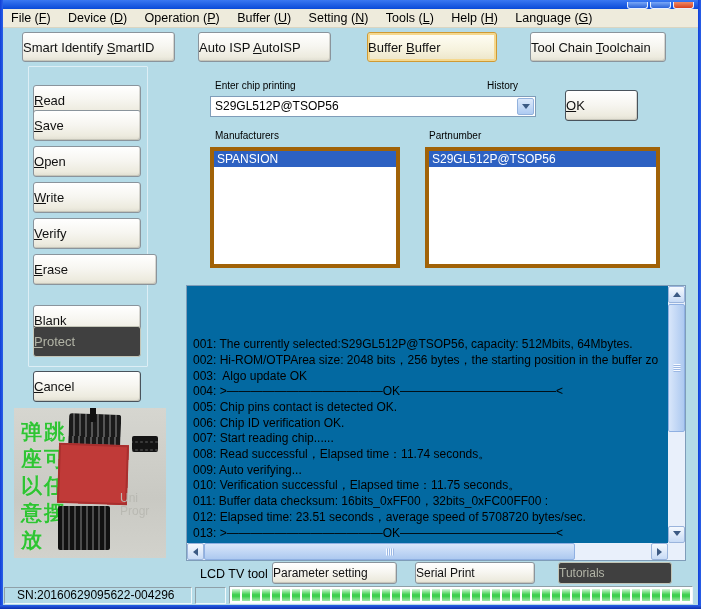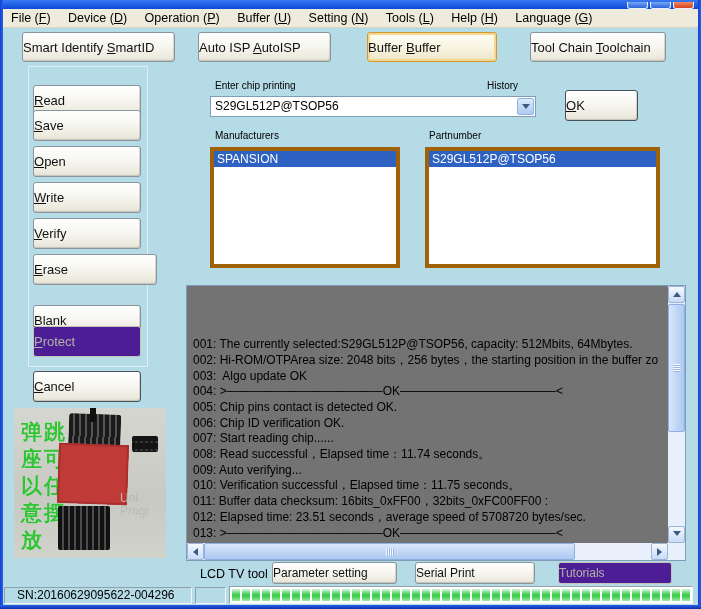--- a/index.html
+++ b/index.html
@@ -25,21 +25,21 @@
   .menu-item { display:inline-block; margin-right:14px; cursor:default; }
   
   .xpbtn { position:absolute; border:1px solid #8a949c; border-radius:3px;
     background:linear-gradient(180deg,#ffffff 0%,#f7f6f1 45%,#edebdf 85%,#e0ded1 100%);
     box-shadow:inset -1px -1px 0 rgba(150,150,140,.35);
     font-family:"Liberation Sans",sans-serif; font-size:13px; color:#111;
     display:flex; align-items:center; justify-content:flex-start; cursor:default; }
   .xpbtn.small { font-size:12px; }
   .xpbtn.focused { border:1px solid #cf9a34; box-shadow:inset 0 0 0 2px #f5d88e; background:linear-gradient(180deg,#fffef6,#f6f2dd 60%,#ece5c8); }
   .xpbtn.dark { border:1px solid #49535c; }
-  .xpbtn.disabled { background:#4c1d95; color:#b2b4a6; border:1px solid #c3c5b7; box-shadow:none; }
+  .xpbtn.disabled { background:#404040; color:#b2b4a6; border:1px solid #c3c5b7; box-shadow:none; }
   u { text-decoration:underline; }
   .groupbox { position:absolute; left:28px; top:66px; width:120px; height:301px;
     border:1px solid #ddeef5; border-radius:1px; }
   
   .lbl { position:absolute; font-size:10px; color:#000; white-space:nowrap; }
   
   .combo { position:absolute; left:210px; top:96px; width:326px; height:21px;
     background:#fff; border:1px solid #7f9db9; }
   .combo-value { position:absolute; left:4px; top:0; right:20px; line-height:19px; font-size:12px; overflow:hidden; white-space:nowrap; }
   .combo-btn { position:absolute; right:1px; top:1px; width:17px; bottom:1px;
@@ -48,21 +48,21 @@
   .arr-down { width:0; height:0; border:4px solid transparent; border-top:5px solid #3c5a84; margin-top:4px; }
   .arr-up   { width:0; height:0; border:4px solid transparent; border-bottom:5px solid #3c5a84; margin-bottom:4px; }
   .arr-left { width:0; height:0; border:4px solid transparent; border-right:5px solid #3c5a84; margin-right:4px; }
   .arr-right{ width:0; height:0; border:4px solid transparent; border-left:5px solid #3c5a84; margin-left:4px; }
   
   .listbox { position:absolute; top:147px; height:121px; background:#fff; border:4px solid #a16207; overflow:hidden; }
   .list-item.sel { background:#2d61c2; color:#fff; }
   .list-item { height:16px; line-height:16px; font-size:12px; padding-left:3px; white-space:nowrap; }
   
   .logbox { position:absolute; left:186px; top:285px; width:500px; height:276px;
-    background:#737373; border:1px solid #7f9db9; }
+    background:#0369a1; border:1px solid #7f9db9; }
   .log-text { position:absolute; left:1px; top:1px; right:18px; bottom:18px; overflow:hidden;
     padding:3px 0 0 5px; font-size:12px; line-height:15.7px; white-space:pre; color:#000; }
   
   .sb-v { position:absolute; top:0; right:0; width:17px; bottom:17px; background:#e9f0fb; }
   .sb-h { position:absolute; left:0; right:17px; bottom:0; height:17px; background:#e9f0fb; }
   .sb-corner { position:absolute; right:0; bottom:0; width:17px; height:17px; background:#e9f0fb; }
   .sb-btn { position:absolute; width:17px; height:17px; background:linear-gradient(180deg,#f5f9fe,#c8dbf6);
     border:1px solid #9ab4dc; border-radius:2px; display:flex; align-items:center; justify-content:center; }
   .sb-thumb { position:absolute; background:linear-gradient(90deg,#d8e6fa,#adc9f0); border:1px solid #8fb0e2; border-radius:2px; }
   .sb-thumb.h { background:linear-gradient(180deg,#d8e6fa,#adc9f0); }

